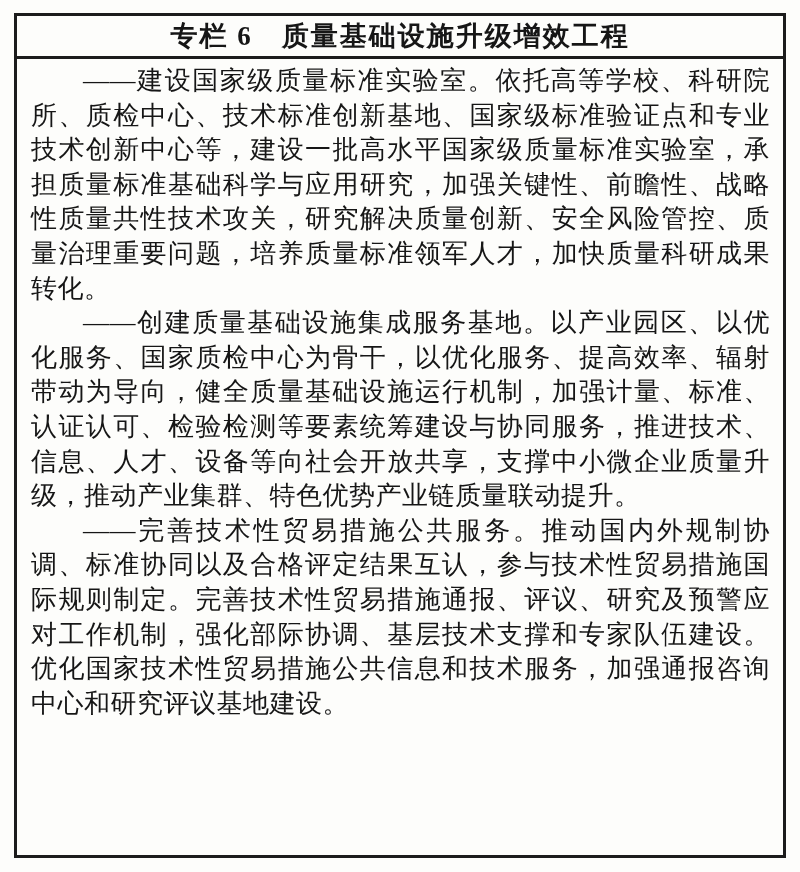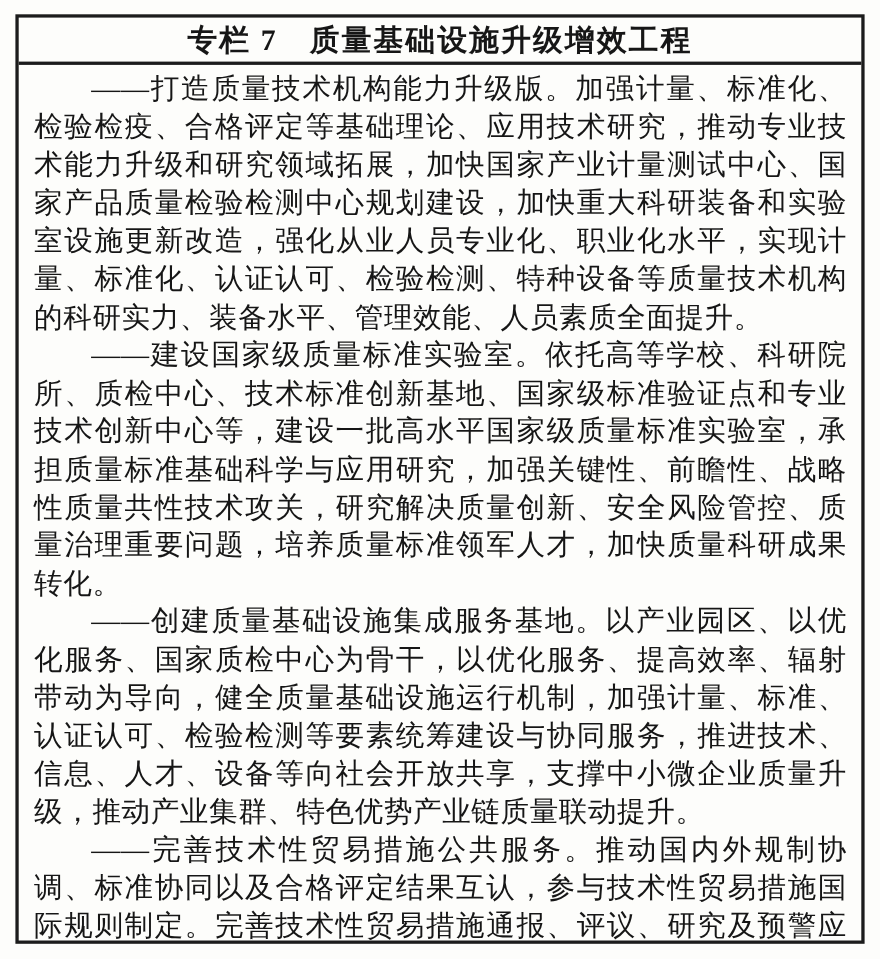--- a/index.html
+++ b/index.html
@@ -58,21 +58,20 @@
     text-indent: 2em;
     letter-spacing: 0.5px;
     word-break: break-all;
   }
 </style>
 </head>
 <body>
 
 <div class="page">
   <div class="panel">
-    <div class="panel-title">专栏 7　质量基础设施升级增效工程</div>
+    <div class="panel-title">专栏 6　质量基础设施升级增效工程</div>
     <div class="panel-body">
-      <p>——打造质量技术机构能力升级版。加强计量、标准化、检验检疫、合格评定等基础理论、应用技术研究，推动专业技术能力升级和研究领域拓展，加快国家产业计量测试中心、国家产品质量检验检测中心规划建设，加快重大科研装备和实验室设施更新改造，强化从业人员专业化、职业化水平，实现计量、标准化、认证认可、检验检测、特种设备等质量技术机构的科研实力、装备水平、管理效能、人员素质全面提升。</p>
       <p>——建设国家级质量标准实验室。依托高等学校、科研院所、质检中心、技术标准创新基地、国家级标准验证点和专业技术创新中心等，建设一批高水平国家级质量标准实验室，承担质量标准基础科学与应用研究，加强关键性、前瞻性、战略性质量共性技术攻关，研究解决质量创新、安全风险管控、质量治理重要问题，培养质量标准领军人才，加快质量科研成果转化。</p>
       <p>——创建质量基础设施集成服务基地。以产业园区、以优化服务、国家质检中心为骨干，以优化服务、提高效率、辐射带动为导向，健全质量基础设施运行机制，加强计量、标准、认证认可、检验检测等要素统筹建设与协同服务，推进技术、信息、人才、设备等向社会开放共享，支撑中小微企业质量升级，推动产业集群、特色优势产业链质量联动提升。</p>
       <p>——完善技术性贸易措施公共服务。推动国内外规制协调、标准协同以及合格评定结果互认，参与技术性贸易措施国际规则制定。完善技术性贸易措施通报、评议、研究及预警应对工作机制，强化部际协调、基层技术支撑和专家队伍建设。优化国家技术性贸易措施公共信息和技术服务，加强通报咨询中心和研究评议基地建设。</p>
     </div>
   </div>
 </div>
 
 </body></html>

